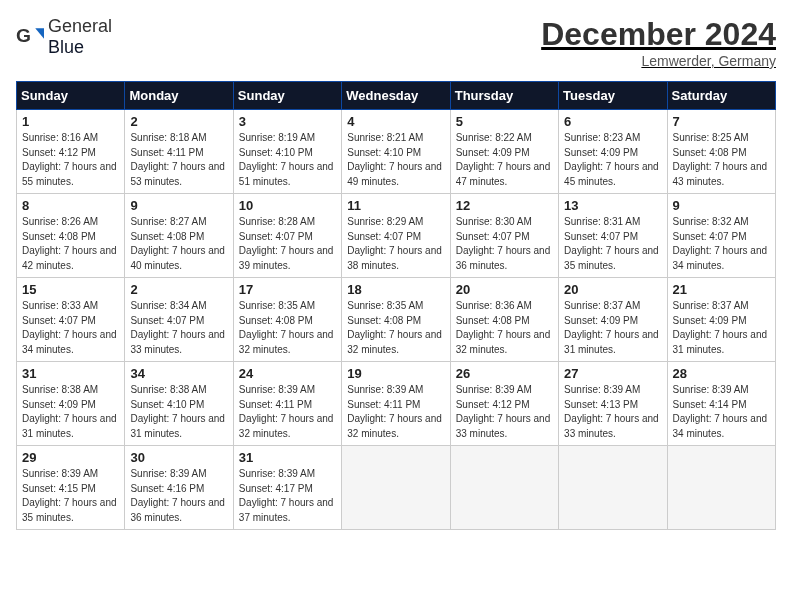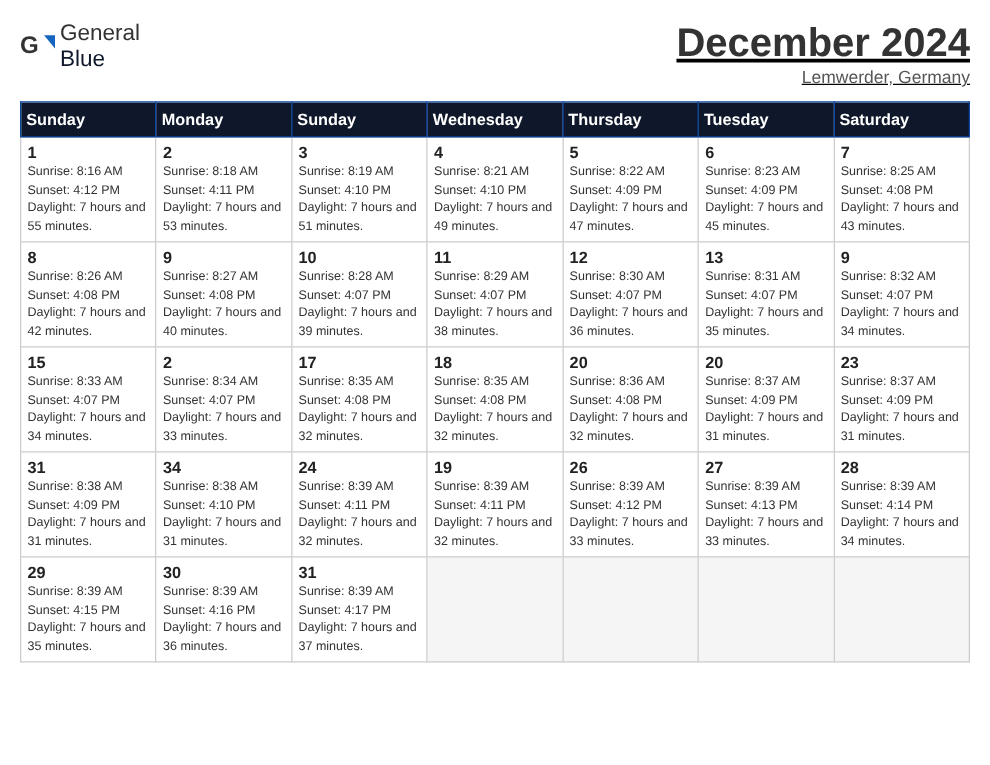--- a/index.html
+++ b/index.html
@@ -199,21 +199,21 @@
         </td>
         <td>
           <span class="day-num">20</span>
         <div class="day-info">Sunrise: 8:36 AM<br>Sunset: 4:08 PM<br>Daylight: 7 hours and 32 minutes.</div>
         </td>
         <td>
           <span class="day-num">20</span>
         <div class="day-info">Sunrise: 8:37 AM<br>Sunset: 4:09 PM<br>Daylight: 7 hours and 31 minutes.</div>
         </td>
         <td>
-          <span class="day-num">23</span>
+          <span class="day-num">21</span>
         <div class="day-info">Sunrise: 8:37 AM<br>Sunset: 4:09 PM<br>Daylight: 7 hours and 31 minutes.</div>
         </td>
       </tr>
       <tr>
         <td>
           <span class="day-num">31</span>
         <div class="day-info">Sunrise: 8:38 AM<br>Sunset: 4:09 PM<br>Daylight: 7 hours and 31 minutes.</div>
         </td>
         <td>
           <span class="day-num">34</span>

